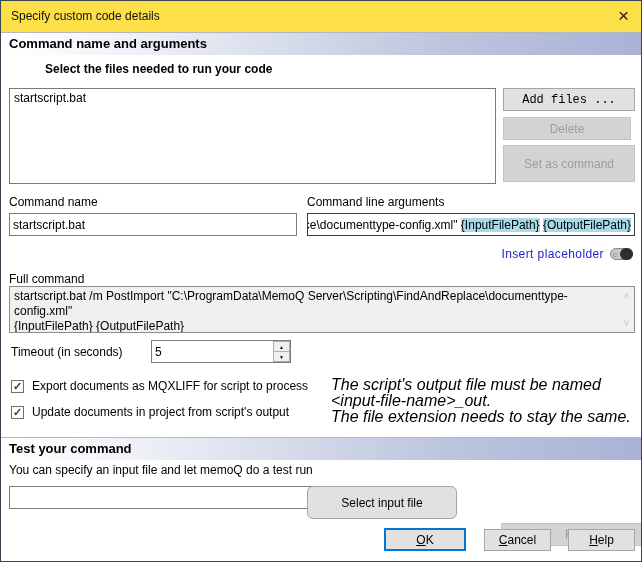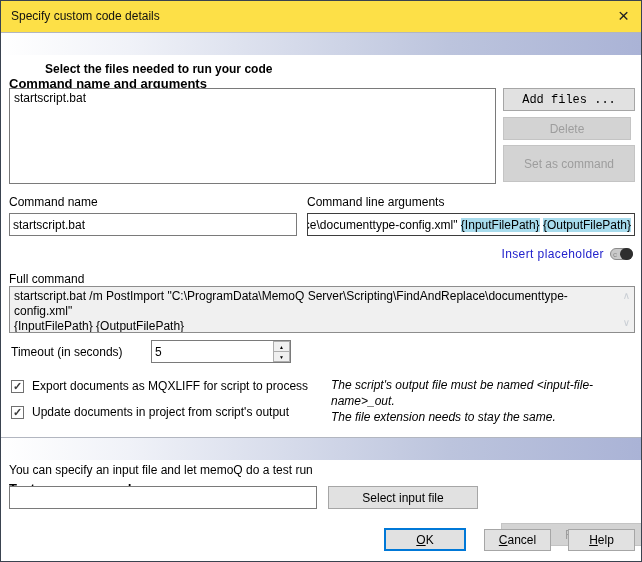--- a/index.html
+++ b/index.html
@@ -9,21 +9,21 @@
             border:1px solid #3a4350; overflow:hidden; }
 
   .titlebar { position:absolute; left:0; top:0; width:100%; height:31px; background:#fde047; }
   .title { position:absolute; left:10px; top:8px; font-size:12px; color:#111; }
   .close { position:absolute; right:12px; top:3px; font-size:19px; font-weight:300;
            color:#222; cursor:pointer; line-height:24px; }
 
   .section-header { position:absolute; left:0; width:100%; height:23px;
       background:linear-gradient(to right,#ffffff 0%,#f0f2f8 20%,#bcc4dd 70%,#aab3d6 100%);
       border-top:1px solid #b2b6c0; }
-  .section-header span { position:absolute; left:8px; top:3px; font-size:13px; font-weight:bold;margin-top:40px; }
+  .section-header span { position:absolute; left:8px; top:3px; font-size:13px; font-weight:bold; }
 
   .lbl { position:absolute; font-size:12px; color:#000; }
   .bold { font-weight:bold;margin-left:36px; }
 
   .listbox { position:absolute; left:8px; top:87px; width:487px; height:96px;
              background:#fff; border:1px solid #7a7a7a; }
   .list-item { padding:2px 4px; font-size:12px; }
 
   .btn { position:absolute; display:flex; align-items:center; justify-content:center;
          background:#e1e1e1; border:1px solid #a6a6a6; font-family:"Liberation Sans",sans-serif;
@@ -61,21 +61,21 @@
   .spin-btn { flex:1; display:flex; align-items:center; justify-content:center;
               background:#f0f0f0; border:1px solid #adadad; font-size:5px; color:#000; cursor:pointer; }
   .spin-btn + .spin-btn { border-top:none; }
 
   .checkrow { position:absolute; left:10px; display:flex; align-items:center; gap:8px; }
   .checkbox { width:13px; height:13px; background:#fff; border:1px solid #707070;
               display:inline-flex; align-items:center; justify-content:center; cursor:pointer; }
   .check { font-size:11px; color:#3c3c3c; line-height:11px; font-weight:bold; }
   .checklabel { font-size:12px; cursor:pointer; }
 
-  .note { position:absolute; left:330px; top:376px; font-style:italic; font-size:12px; line-height:16px; }
+  .note { position:absolute; left:330px; top:376px; font-style:italic; font-size:16px; line-height:16px; }
 
   .keyu { text-decoration:underline; }
 </style>
 </head>
 <body>
 
 <div class="dialog">
 
   <div class="titlebar">
     <span class="title">Specify custom code details</span>
@@ -152,21 +152,21 @@
     <div>The file extension needs to stay the same.</div>
   </div>
 
   <div class="section-header" style="top:436px;">
     <span>Test your command</span>
   </div>
 
   <div class="lbl" style="left:8px; top:462px;">You can specify an input file and let memoQ do a test run</div>
 
   <input class="tbox" style="left: 8px; top: 485px; width: 308px; height: 23px;" value="">
-  <button class="btn" style="left:327px; top:485px; width:150px; height:23px;">Select input file</button>
+  <button class="btn" style="left:306px; top:485px; width:150px; height:33px;border-radius:6px;">Select input file</button>
   <button class="btn disabled" style="left:500px; top:485px; width:150px; height:23px;margin-top:37px;">Run</button>
 
   <button class="btn default" style="left:383px; top:527px; width:82px; height:23px;">
       <span class="keyu">O</span>
       <span>K</span>
     </button>
   <button class="btn" style="left:483px; top:528px; width:67px; height:22px;">
       <span class="keyu">C</span>
       <span>ancel</span>
     </button>

